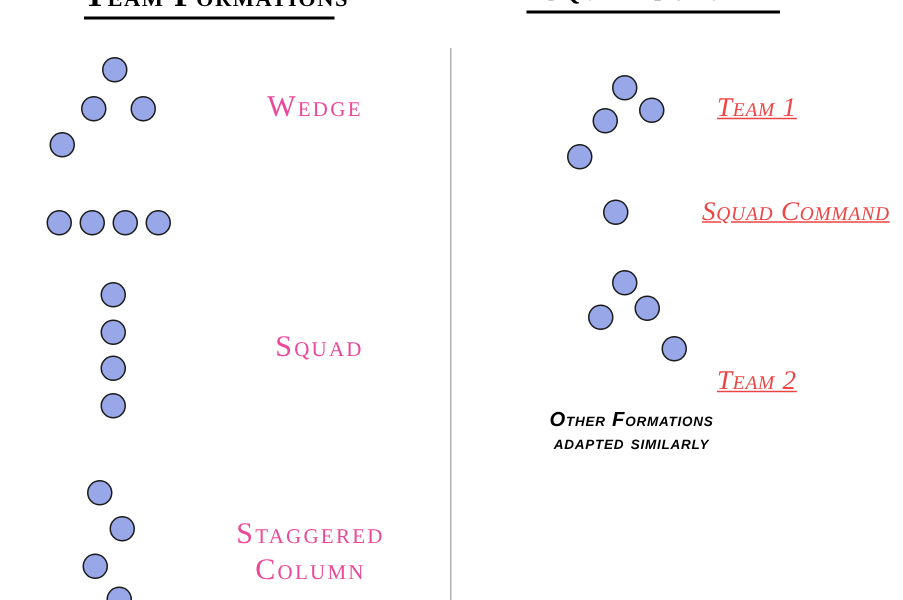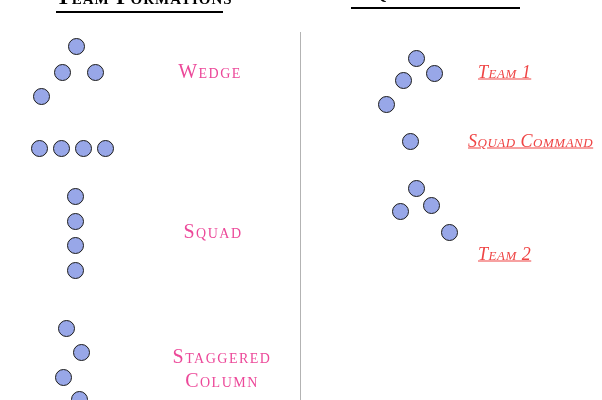--- a/index.html
+++ b/index.html
@@ -55,21 +55,21 @@
     font-size: 20px;
     letter-spacing: 1.5px;
     color: #ec4899;
     text-align: center;
     line-height: 24px;
     white-space: normal;
   }
   .label-wedge     { left: 210px; top: 71px;  }
   .label-line      { left: 207px; top: 148px; }
   .label-column    { left: 213px; top: 231px; }
-  .label-staggered { left: 222px; top: 368px; width: 140px; text-align: center; }
+  .label-staggered { left: 207px; top: 368px; width: 140px; text-align: center; }
   .group-label {
     position: absolute;
     transform: translateY(-50%);
     font-style: italic;
     font-variant: small-caps;
     font-size: 18px;
     letter-spacing: 0.5px;
     color: #ef4444;
     white-space: nowrap;
     text-decoration: underline;
@@ -145,15 +145,17 @@
       <div class="dot" style="left: 391.5px; top: 202.5px;"></div>
       <div class="dot" style="left: 422.5px; top: 196.5px;"></div>
       <div class="dot" style="left: 440.5px; top: 223.5px;"></div>
     </div>
 
   <div class="group-label glabel-team1">Team 1</div>
   <div class="group-label glabel-command">Squad Command</div>
   <div class="group-label glabel-team2">Team 2</div>
 
   <div class="note">
+    <div>Other Formations</div>
+    <div>adapted similarly</div>
   </div>
 
 </div>
 
 </body></html>

